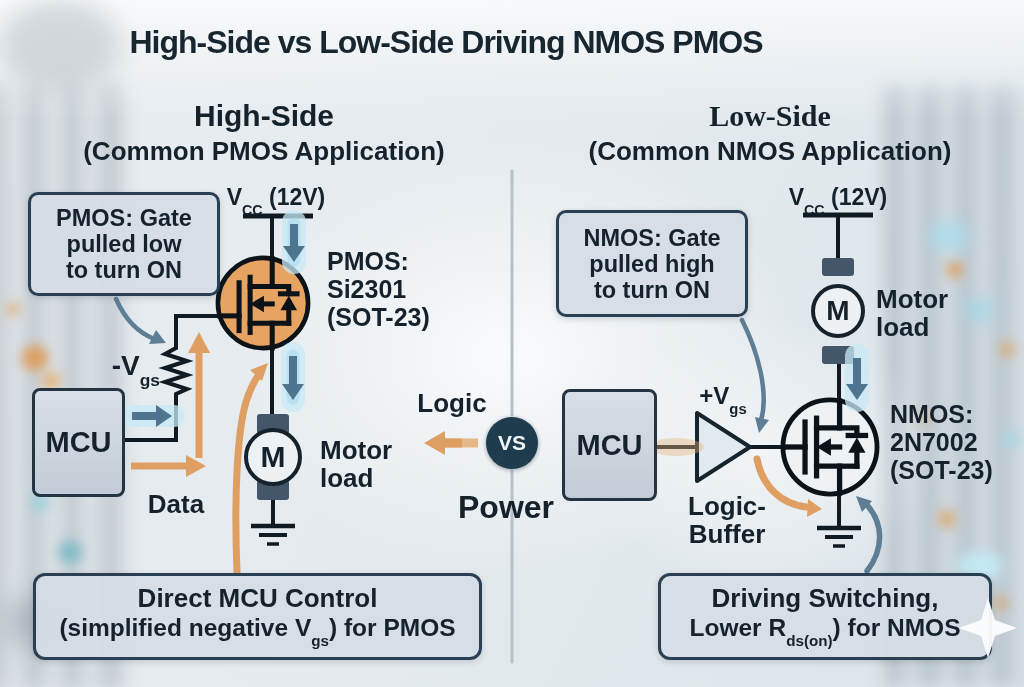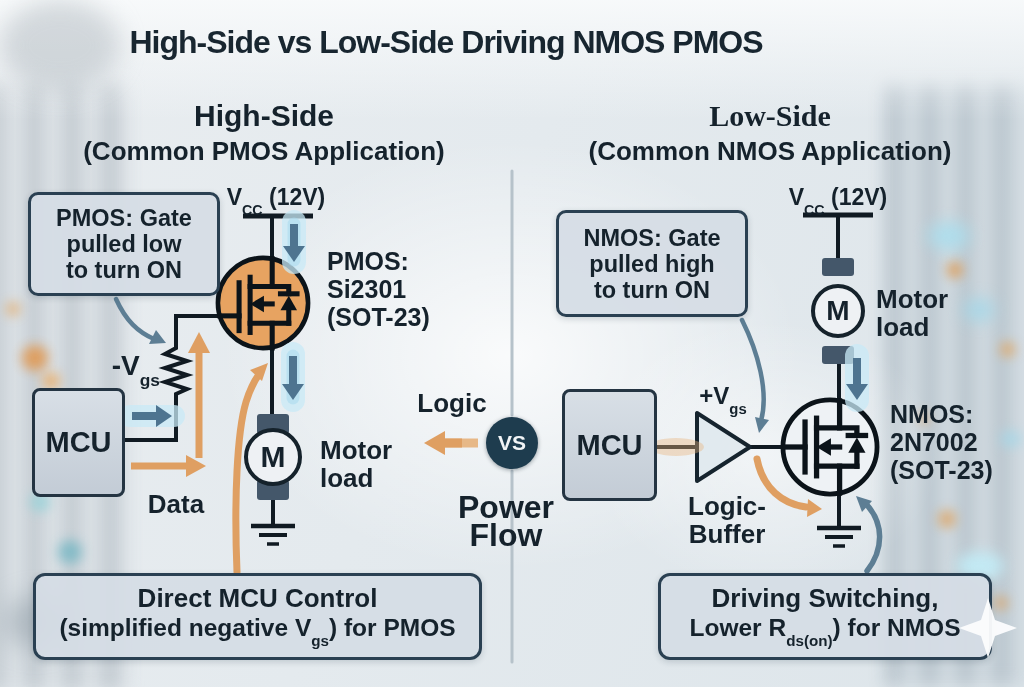--- a/index.html
+++ b/index.html
@@ -240,21 +240,20 @@
     <div>Logic-</div>
     <div>Buffer</div>
   </div>
 
   <div class="abs txt ctr" style="left:407px;top:388px;width:90px;font-size:26px;">Logic</div>
   <div class="abs vs txt" style="left:486px;top:417px;width:52px;height:52px;font-size:21px;">
     <span>VS</span>
   </div>
   <div class="abs txt ctr" style="left:451px;top:493px;width:110px;font-size:32px;line-height:28px;">
     <div>Power</div>
-    <div>Flow</div>
   </div>
 
   <div class="abs box" style="left:33px;top:573px;width:449px;height:87px;border-radius:12px;">
     <div class="txt ctr" style="font-size:26px;line-height:30px;">Direct MCU Control</div>
     <div class="txt ctr" style="font-size:24.5px;line-height:29px;">
       <span>(simplified negative V</span><sub class="s">gs</sub><span>) for PMOS</span>
     </div>
   </div>
   <div class="abs box" style="left:658px;top:573px;width:334px;height:87px;border-radius:12px;">
     <div class="txt ctr" style="font-size:26px;line-height:30px;">Driving Switching,</div>

